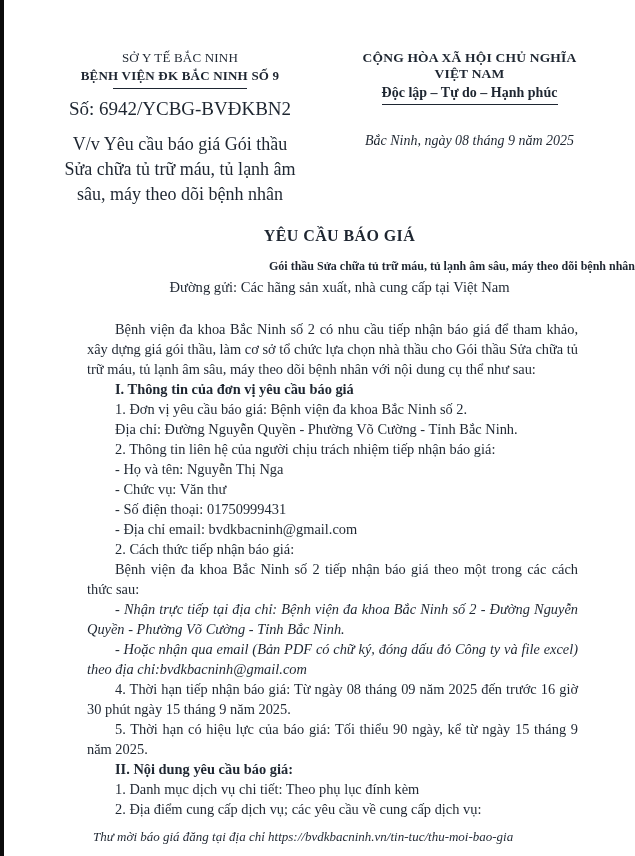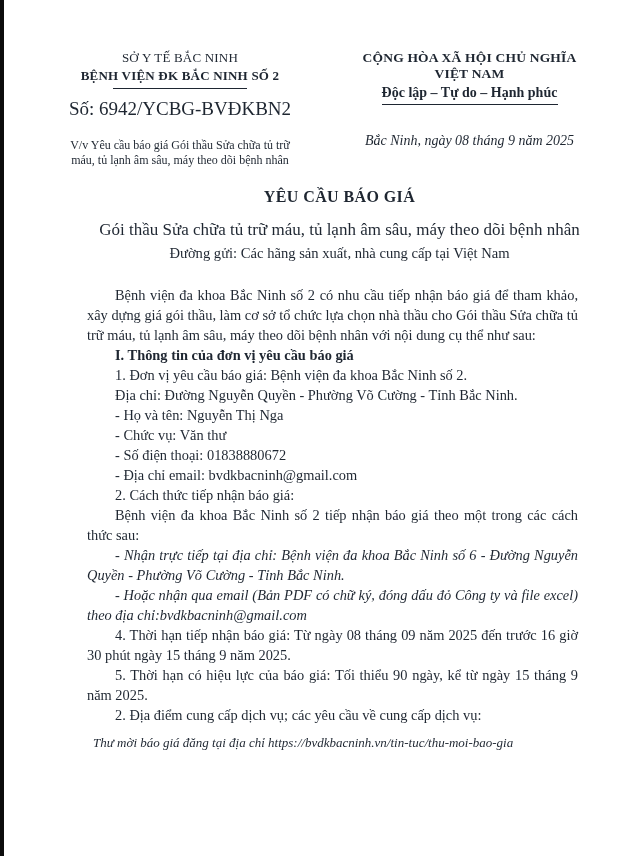--- a/index.html
+++ b/index.html
@@ -38,32 +38,32 @@
   .org-line2 { font-size: 13px; font-weight: bold; margin-top: 2px; letter-spacing: 0.2px; }
   .rule {
     height: 0;
     border-bottom: 1.4px solid #1e2631;
     margin: 4px auto 0 auto;
   }
   .rule-left  { width: 134px; }
   .rule-right { width: 176px; margin-top: 3px; }
   .doc-number { font-size: 19px; margin-top: 9px; }
   .doc-subject {
-    font-size: 12px;
-    line-height: 15px;
+    font-size: 18px;
+    line-height: 25px;
     width: 240px;
-    margin: 18px auto 0 auto;
+    margin: 12px auto 0 auto;
   }
   .nation-line1 { font-size: 13.5px; font-weight: bold; letter-spacing: 0.2px; }
   .nation-line2 { font-size: 14px; font-weight: bold; margin-top: 3px; }
   .dateline { font-style: italic; font-size: 14px; margin-top: 28px; }
   
   .title-block { text-align: center; margin-top: 20px; padding-left: 44px; }
   .title-main { font-size: 16px; font-weight: bold; letter-spacing: 0.4px; }
-  .title-sub  { font-size: 17px; font-weight: normal; margin-top: 14px; }
+  .title-sub  { font-size: 12px; font-weight: bold; margin-top: 14px; text-align: right; }
   .title-salutation { font-size: 14.6px; margin-top: 5px; }
   
   .body-block {
     margin: 23px 57px 0 87px;
     width: 491px;
     font-size: 14.4px;
     line-height: 20px;
     text-align: justify;
   }
   .para { margin: 0; text-indent: 28px; }
@@ -78,21 +78,21 @@
 </style>
 </head>
 <body>
 
 <div class="page">
   <div class="scan-edge-left"></div>
 
   <div class="header">
     <div class="header-left">
       <div class="org-line1">SỞ Y TẾ BẮC NINH</div>
-      <div class="org-line2">BỆNH VIỆN ĐK BẮC NINH SỐ 2</div>
+      <div class="org-line2">BỆNH VIỆN ĐK BẮC NINH SỐ 9</div>
       <div class="rule rule-left"></div>
       <div class="doc-number">Số: 6942/YCBG-BVĐKBN2</div>
       <div class="doc-subject">V/v Yêu cầu báo giá Gói thầu Sửa chữa tủ trữ máu, tủ lạnh âm sâu, máy theo dõi bệnh nhân</div>
     </div>
     <div class="header-right">
       <div class="nation-line1">CỘNG HÒA XÃ HỘI CHỦ NGHĨA VIỆT NAM</div>
       <div class="nation-line2">Độc lập – Tự do – Hạnh phúc</div>
       <div class="rule rule-right"></div>
       <div class="dateline">Bắc Ninh, ngày 08 tháng 9 năm 2025</div>
     </div>
@@ -102,27 +102,30 @@
     <div class="title-main">YÊU CẦU BÁO GIÁ</div>
     <div class="title-sub">Gói thầu Sửa chữa tủ trữ máu, tủ lạnh âm sâu, máy theo dõi bệnh nhân</div>
     <div class="title-salutation">Đường gửi: Các hãng sản xuất, nhà cung cấp tại Việt Nam</div>
   </div>
 
   <div class="body-block">
       <p class="para">Bệnh viện đa khoa Bắc Ninh số 2 có nhu cầu tiếp nhận báo giá để tham khảo, xây dựng giá gói thầu, làm cơ sở tổ chức lựa chọn nhà thầu cho Gói thầu Sửa chữa tủ trữ máu, tủ lạnh âm sâu, máy theo dõi bệnh nhân với nội dung cụ thể như sau:</p>
       <p class="para bold">I. Thông tin của đơn vị yêu cầu báo giá</p>
       <p class="para">1. Đơn vị yêu cầu báo giá: Bệnh viện đa khoa Bắc Ninh số 2.</p>
       <p class="para">Địa chỉ: Đường Nguyễn Quyền - Phường Võ Cường - Tỉnh Bắc Ninh.</p>
+      <p class="para">2. Thông tin liên hệ của người chịu trách nhiệm tiếp nhận báo giá:</p>
       <p class="para">- Họ và tên: Nguyễn Thị Nga</p>
       <p class="para">- Chức vụ: Văn thư</p>
-      <p class="para">- Số điện thoại: 01838880672</p>
+      <p class="para">- Số điện thoại: 01750999431</p>
       <p class="para">- Địa chỉ email: bvdkbacninh@gmail.com</p>
       <p class="para">2. Cách thức tiếp nhận báo giá:</p>
       <p class="para">Bệnh viện đa khoa Bắc Ninh số 2 tiếp nhận báo giá theo một trong các cách thức sau:</p>
-      <p class="para italic">- Nhận trực tiếp tại địa chỉ: Bệnh viện đa khoa Bắc Ninh số 6 - Đường Nguyễn Quyền - Phường Võ Cường - Tỉnh Bắc Ninh.</p>
+      <p class="para italic">- Nhận trực tiếp tại địa chỉ: Bệnh viện đa khoa Bắc Ninh số 2 - Đường Nguyễn Quyền - Phường Võ Cường - Tỉnh Bắc Ninh.</p>
       <p class="para italic">- Hoặc nhận qua email (Bản PDF có chữ ký, đóng dấu đỏ Công ty và file excel) theo địa chỉ:bvdkbacninh@gmail.com</p>
       <p class="para">4. Thời hạn tiếp nhận báo giá: Từ ngày 08 tháng 09 năm 2025 đến trước 16 giờ 30 phút ngày 15 tháng 9 năm 2025.</p>
       <p class="para">5. Thời hạn có hiệu lực của báo giá: Tối thiểu 90 ngày, kể từ ngày 15 tháng 9 năm 2025.</p>
+      <p class="para bold">II. Nội dung yêu cầu báo giá:</p>
+      <p class="para">1. Danh mục dịch vụ chi tiết: Theo phụ lục đính kèm</p>
       <p class="para">2. Địa điểm cung cấp dịch vụ; các yêu cầu về cung cấp dịch vụ:</p>
     </div>
 
   <div class="footer-note">Thư mời báo giá đăng tại địa chỉ https://bvdkbacninh.vn/tin-tuc/thu-moi-bao-gia</div>
 </div>
 
 </body></html>

